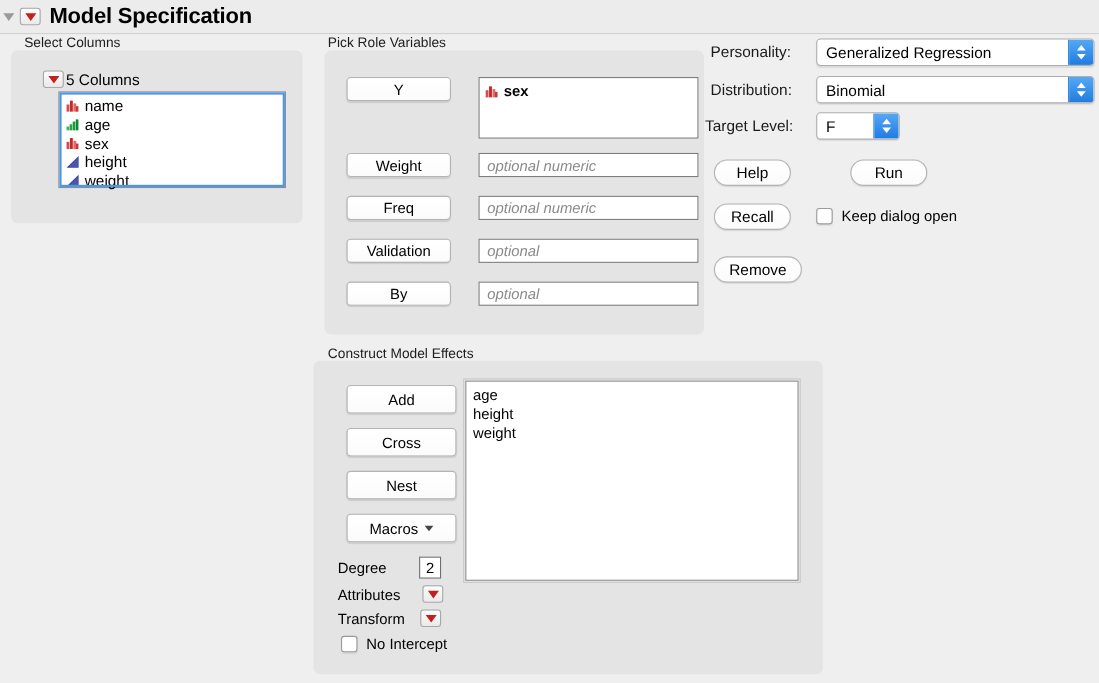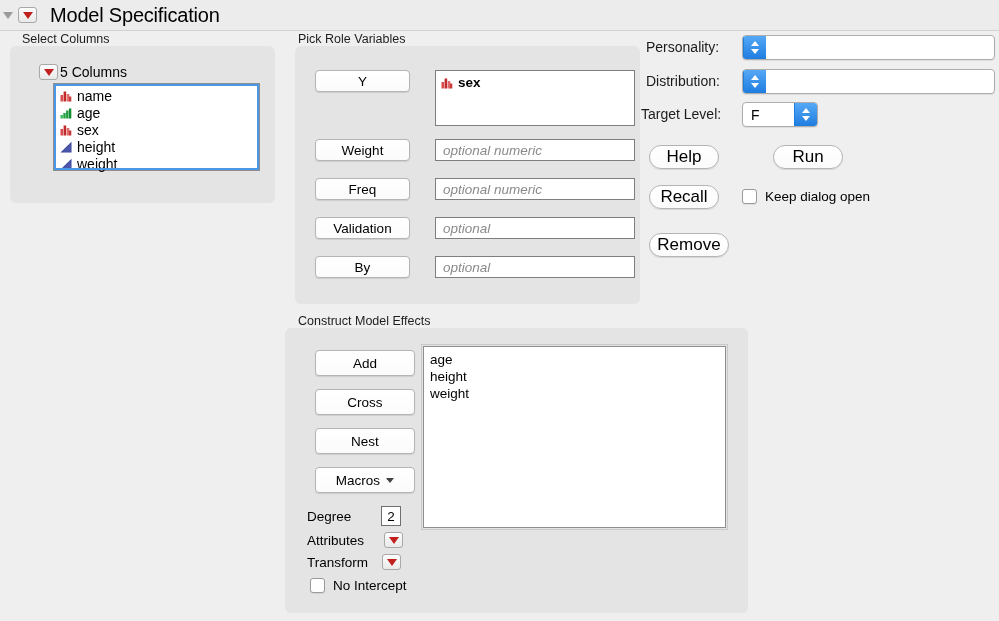--- a/index.html
+++ b/index.html
@@ -49,22 +49,22 @@
     flex: none;
   }
   .red-disc .tri {
     width: 0; height: 0;
     border-left: 5px solid transparent;
     border-right: 5px solid transparent;
     border-top: 7px solid #c21f1f;
   }
   .win-title {
     font-size: 20px;
-    font-weight: normal;
-    margin-left: 13px;
+    font-weight: bold;
+    margin-left: 8px;
     letter-spacing: -0.2px;
     line-height: 1;
   }
 
   
   .grouplabel {
     position: absolute;
     font-size: 12.5px;
     color: #1d1d1d;
   }
@@ -284,21 +284,21 @@
   .stepper .dn { border-top: 5px solid #fff; }
 
   .actbtn {
     position: absolute;
     box-sizing: border-box;
     height: 24px;
     background: linear-gradient(#ffffff, #fbfbfb);
     border: 1px solid #b4b4b4;
     border-radius: 12px;
     box-shadow: 0 1px 1px rgba(0,0,0,0.10);
-    font-size: 17px;
+    font-size: 14px;
     font-family: "Liberation Sans", sans-serif;
     display: flex; align-items: center; justify-content: center;
     color:#000;
     padding:0;
   }
   .keepopen {
     position: absolute;
     display: flex;
     align-items: center;
     gap: 8px;
@@ -462,28 +462,30 @@
 
   <div class="keepopen" style="left:25px; top:250px;">
     <button class="chk"></button>
     <span>No Intercept</span>
   </div>
 
 </div>
 
 <div class="rlabel" style="left:646px; top:39px;">Personality:</div>
 <div class="combo" style="left:742px; top:35px; width:253px;">
+  <span class="cval">Generalized Regression</span>
   <span class="stepper">
     <span class="up"></span>
       <span class="dn"></span>
   </span>
 </div>
 
 <div class="rlabel" style="left:646px; top:73px;">Distribution:</div>
 <div class="combo" style="left:742px; top:69px; width:253px;">
+  <span class="cval">Binomial</span>
   <span class="stepper">
     <span class="up"></span>
       <span class="dn"></span>
   </span>
 </div>
 
 <div class="rlabel" style="left:641px; top:106px;">Target Level:</div>
 <div class="combo" style="left:742px; top:102px; width:76px;">
   <span class="cval">F</span>
   <span class="stepper">

